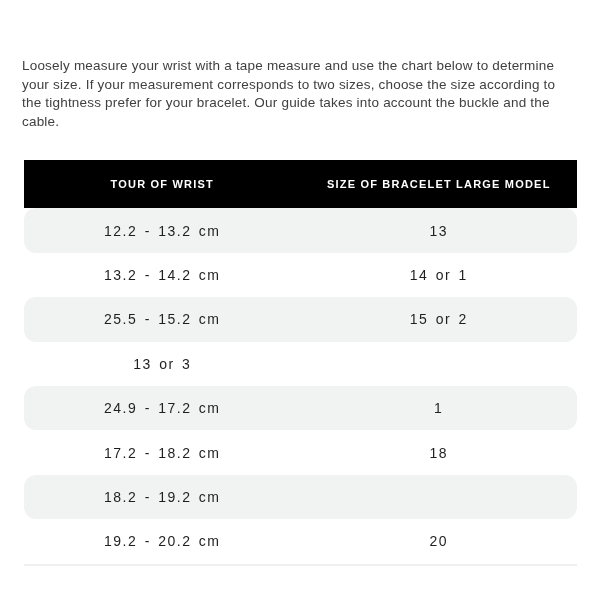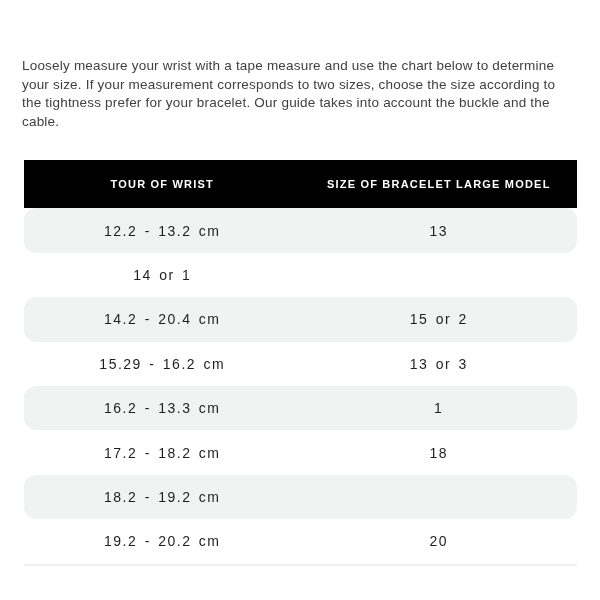--- a/index.html
+++ b/index.html
@@ -79,35 +79,35 @@
       <div class="th">TOUR OF WRIST</div>
       <div class="th">SIZE OF BRACELET LARGE MODEL</div>
     </div>
 
     <div class="tr odd">
       <div class="td">12.2 - 13.2 cm</div>
       <div class="td">13</div>
     </div>
 
     <div class="tr">
+      <div class="td">13.2 - 14.2 cm</div>
       <div class="td">14 or 1</div>
     </div>
 
     <div class="tr odd">
-      <div class="td">14.2 - 20.4 cm</div>
+      <div class="td">25.5 - 15.2 cm</div>
       <div class="td">15 or 2</div>
     </div>
 
     <div class="tr">
-      <div class="td">15.29 - 16.2 cm</div>
       <div class="td">13 or 3</div>
     </div>
 
     <div class="tr odd">
-      <div class="td">16.2 - 13.3 cm</div>
+      <div class="td">24.9 - 17.2 cm</div>
       <div class="td">1</div>
     </div>
 
     <div class="tr">
       <div class="td">17.2 - 18.2 cm</div>
       <div class="td">18</div>
     </div>
 
     <div class="tr odd">
       <div class="td">18.2 - 19.2 cm</div>

